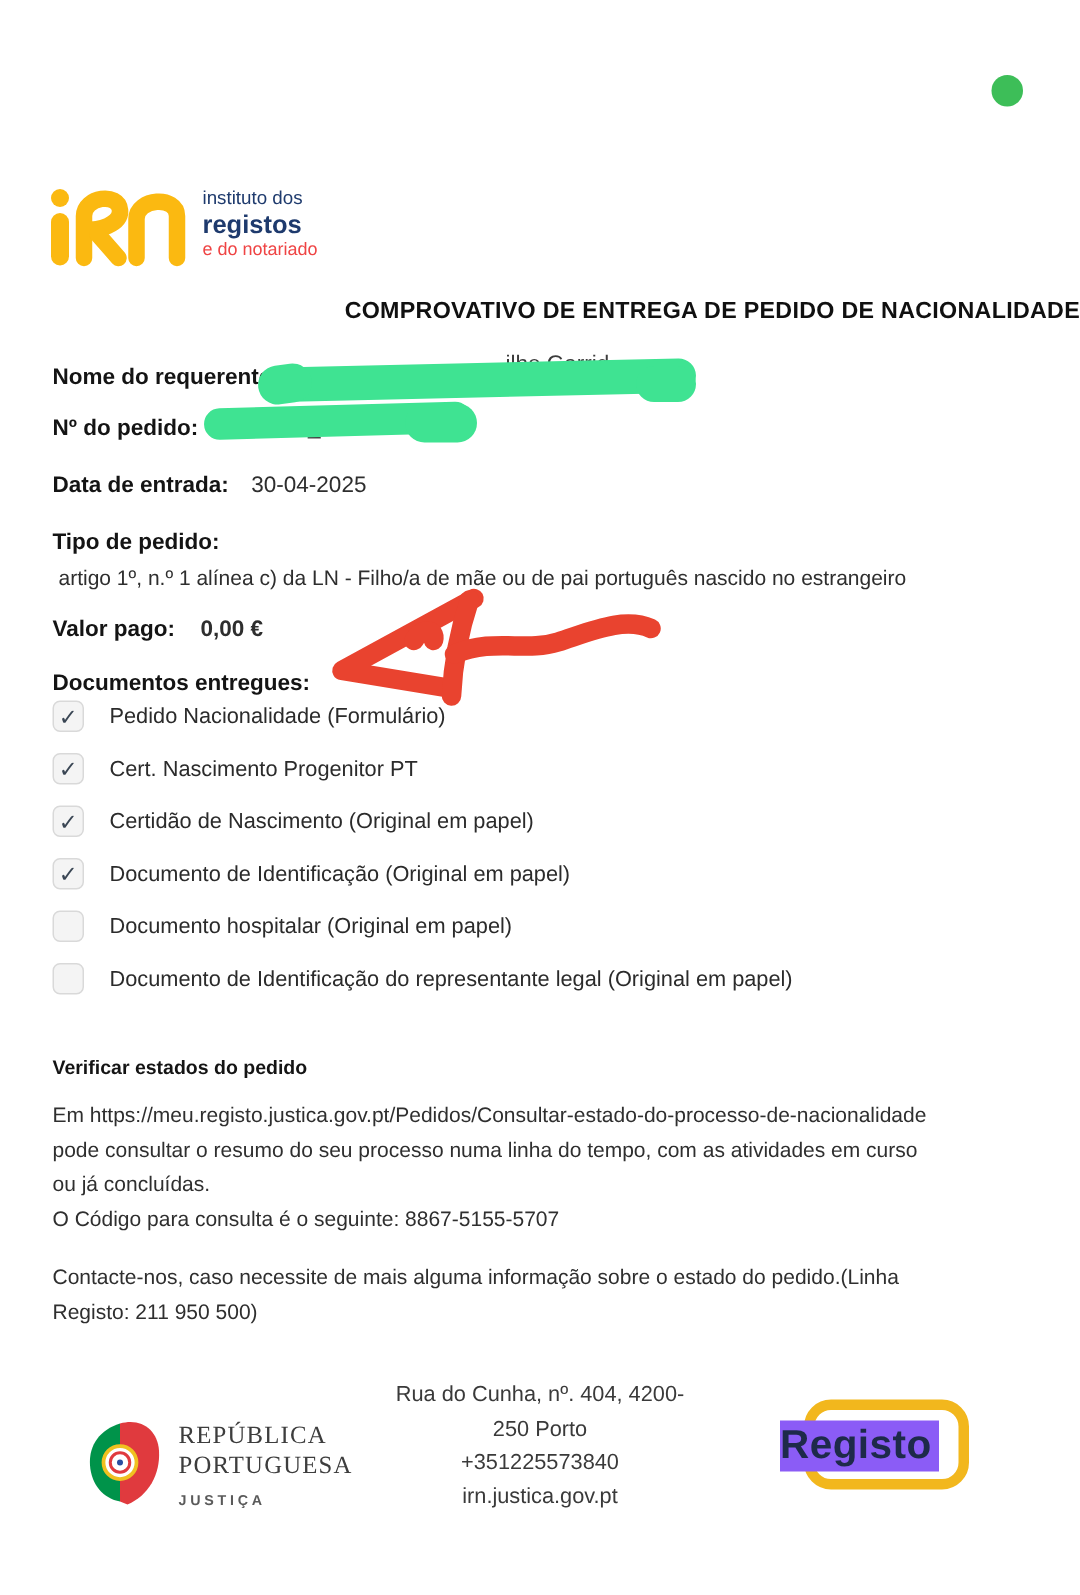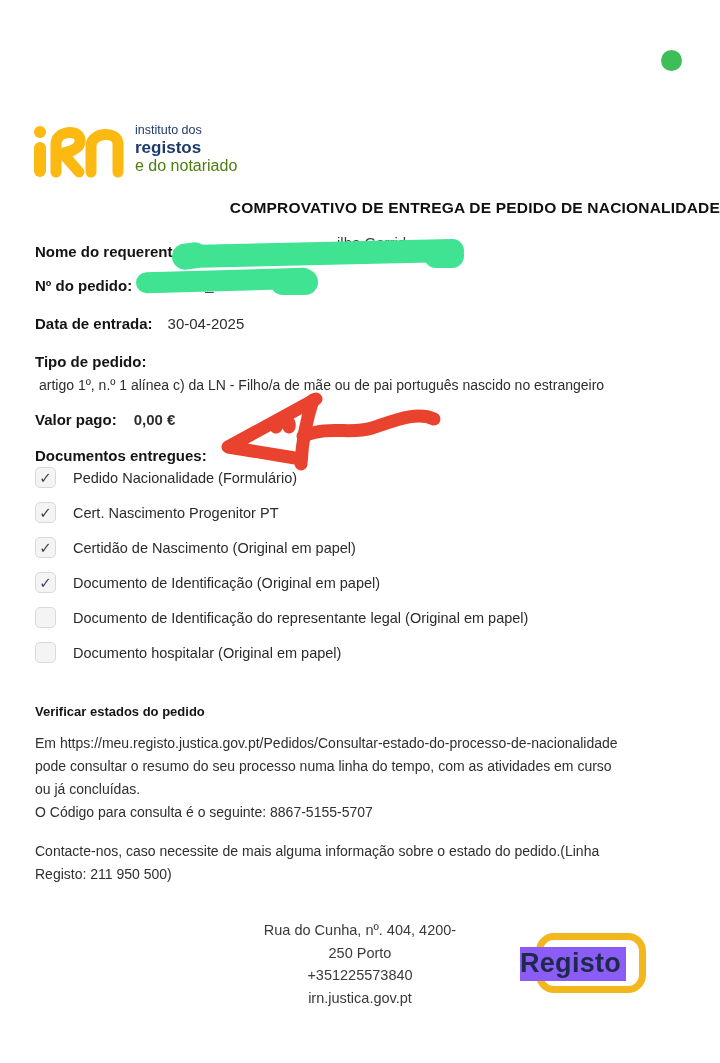--- a/index.html
+++ b/index.html
@@ -8,21 +8,21 @@
   .abs{position:absolute;}
 
   
   #status-dot{left:661px;top:27px;width:21px;height:21px;border-radius:50%;background:#3dbe58;}
 
   
   #irn-logo{left:30px;top:96px;display:flex;align-items:center;gap:9px;}
   #irn-text{line-height:1;}
   #irn-text .l1{font-size:12.5px;color:#1e3a6d;margin-bottom:2px;}
   #irn-text .l2{font-size:17px;font-weight:bold;color:#1e3a6d;margin-bottom:2px;}
-  #irn-text .l3{font-size:16px;color:#4d7c0f;}
+  #irn-text .l3{font-size:12px;color:#ef4444;}
 
   
   #doc-title{left:0;right:0;top:176px;text-align:right;font-size:15.5px;font-weight:bold;color:#101010;letter-spacing:.2px;}
 
   .label{font-weight:bold;font-size:15px;color:#141414;}
   .value{font-size:15px;color:#2e2e2e;}
 
   #row-name{left:35px;top:220px;}
   #row-pedido{left:35px;top:254px;}
   #row-data{left:35px;top:292px;}
@@ -143,25 +143,25 @@
     <div class="doc-row">
       <span class="doc-box">✓</span>
       <span class="doc-label">Certidão de Nascimento (Original em papel)</span>
     </div>
     <div class="doc-row">
       <span class="doc-box">✓</span>
       <span class="doc-label">Documento de  Identificação (Original em papel)</span>
     </div>
     <div class="doc-row">
       <span class="doc-box"></span>
+      <span class="doc-label">Documento hospitalar (Original em papel)</span>
+    </div>
+    <div class="doc-row">
+      <span class="doc-box"></span>
       <span class="doc-label">Documento de Identificação do representante legal  (Original em papel)</span>
-    </div>
-    <div class="doc-row">
-      <span class="doc-box"></span>
-      <span class="doc-label">Documento hospitalar (Original em papel)</span>
     </div>
   </div>
 
   <div class="abs label" id="verify-heading">Verificar estados do pedido</div>
   <div class="abs" id="para-status">
     <div>Em https://meu.registo.justica.gov.pt/Pedidos/Consultar-estado-do-processo-de-nacionalidade</div>
     <div>pode consultar o resumo do seu processo numa linha do tempo, com as atividades em curso</div>
     <div>ou já concluídas.</div>
     <div>O Código para consulta é o seguinte: 8867-5155-5707</div>
   </div>
@@ -170,19 +170,33 @@
     <div>Registo: 211 950 500)</div>
   </div>
 
   <div class="abs" id="footer-address">
     <div>Rua do Cunha, nº. 404, 4200-</div>
     <div>250 Porto</div>
     <div>+351225573840</div>
     <div>irn.justica.gov.pt</div>
   </div>
 
+  <div class="abs" id="rep-logo">
+    <svg width="52" height="62" viewBox="0 0 52 62">
+      <path d="M25,4 C12,8 4,18 5,32 C6,45 14,54 25,56 Z" fill="#00934a"></path>
+      <path d="M25,4 C39,0 50,8 51,22 C52,38 44,52 30,58 L25,56 Z" fill="#e03a3e"></path>
+      <circle cx="25" cy="30" r="11" fill="#fff" stroke="#f0c020" stroke-width="2.5"></circle>
+      <circle cx="25" cy="30" r="6.5" fill="none" stroke="#e03a3e" stroke-width="2"></circle>
+      <circle cx="25" cy="30" r="2" fill="#2a4ea0"></circle>
+    </svg>
+    <div id="rep-text">
+      <div class="r1">REPÚBLICA</div>
+      <div class="r2">PORTUGUESA</div>
+      <div class="r3">JUSTIÇA</div>
+    </div>
+  </div>
 
   <div class="abs" id="registo-logo">
     <div id="registo-frame"></div>
     <span id="registo-word">Registo</span>
   </div>
 
 </div>
 
 </body></html>

